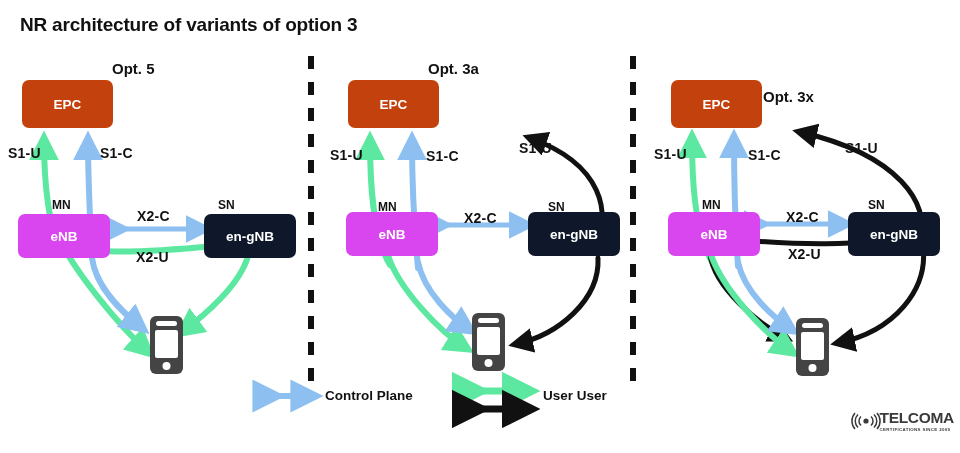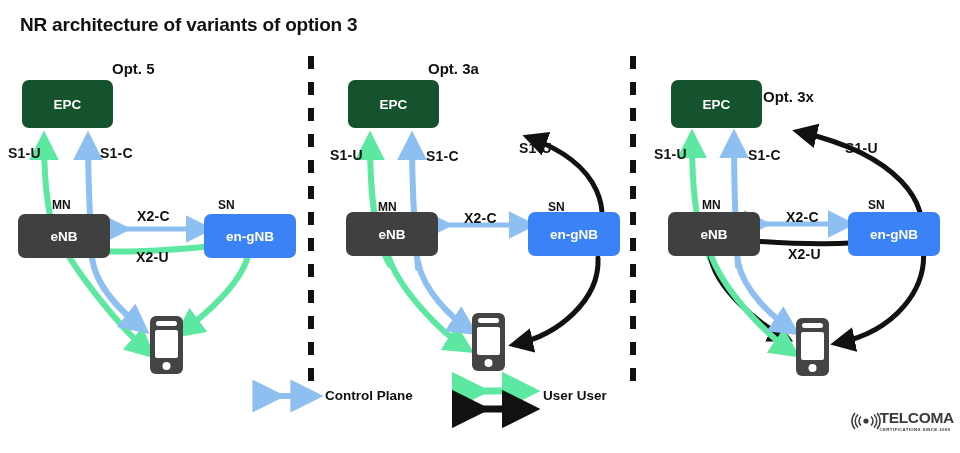--- a/index.html
+++ b/index.html
@@ -30,23 +30,23 @@
   .edge-label{
     position:absolute;font-size:14px;font-weight:700;color:#111;
     white-space:nowrap;letter-spacing:0.2px;
   }
   .box{
     position:absolute;border-radius:7px;
     display:flex;align-items:center;justify-content:center;
     color:#ffffff;font-size:13.5px;font-weight:700;
     white-space:nowrap;
   }
-  .box.epc{background:#14532d;}
-  .box.enb{background:#404040;}
-  .box.gnb{background:#3b82f6;}
+  .box.epc{background:#c2410c;}
+  .box.enb{background:#d946ef;}
+  .box.gnb{background:#0f172a;}
 
   .legend-text{
     position:absolute;font-size:13.5px;font-weight:700;color:#111;
     white-space:nowrap;
   }
 
   .logo{
     position:absolute;left:848px;top:404px;width:106px;height:34px;
     display:flex;align-items:center;gap:3px;
   }

